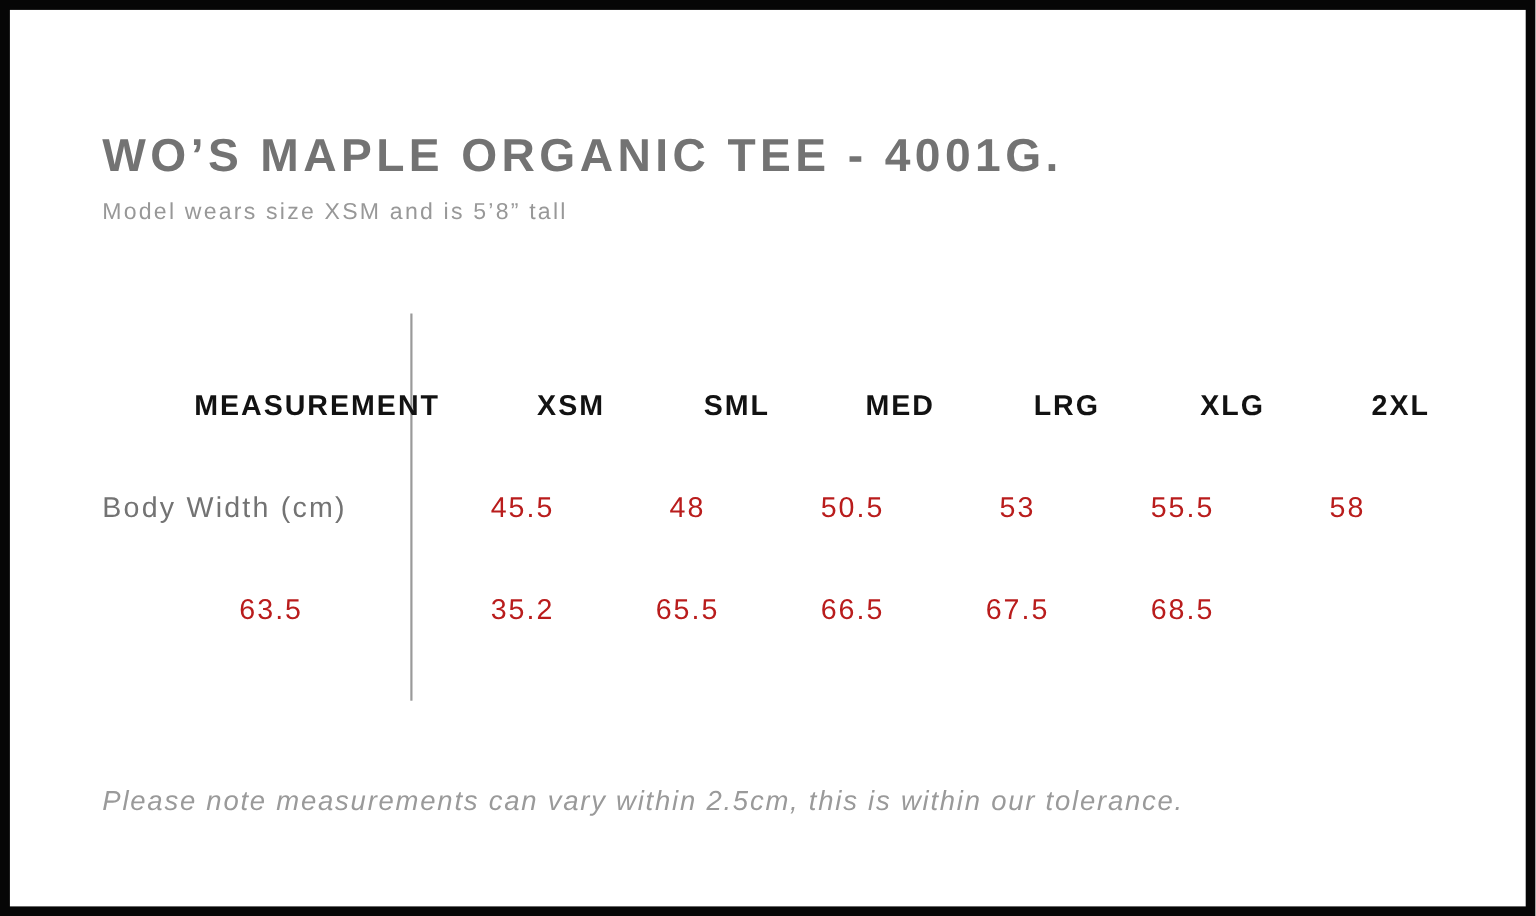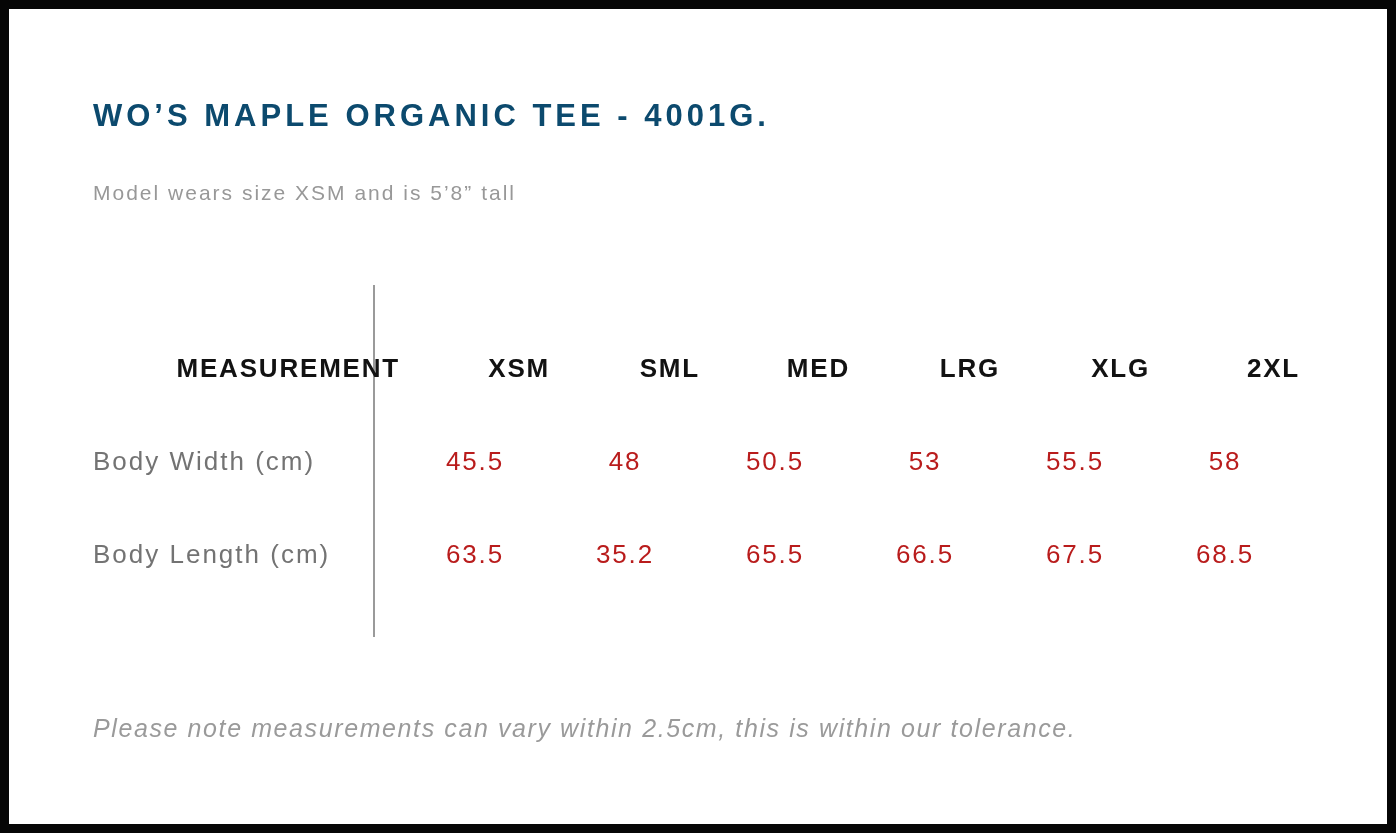--- a/index.html
+++ b/index.html
@@ -13,27 +13,27 @@
     height: 833px;
     box-sizing: border-box;
     border: 9px solid #060606;
     background: #ffffff;
     font-family: "Liberation Sans", "DejaVu Sans", sans-serif;
     overflow: hidden;
   }
   .title {
     position: absolute;
     left: 84px;
-    top: 90px;
+    top: 109px;
     margin: 0;
-    font-size: 31px;
+    font-size: 42px;
     line-height: 1.1;
     font-weight: 700;
     letter-spacing: 4px;
-    color: #0c4a6e;
+    color: #737373;
     white-space: nowrap;
   }
   .subtitle {
     position: absolute;
     left: 84px;
     top: 172px;
     margin: 0;
     font-size: 21px;
     letter-spacing: 2px;
     color: #989898;
@@ -111,21 +111,20 @@
     <div class="cell hdr">2XL</div>
 
     <div class="cell row-label label-col">Body Width (cm)</div>
     <div class="cell">45.5</div>
     <div class="cell">48</div>
     <div class="cell">50.5</div>
     <div class="cell">53</div>
     <div class="cell">55.5</div>
     <div class="cell">58</div>
 
-    <div class="cell row-label label-col">Body Length (cm)</div>
     <div class="cell">63.5</div>
     <div class="cell">35.2</div>
     <div class="cell">65.5</div>
     <div class="cell">66.5</div>
     <div class="cell">67.5</div>
     <div class="cell">68.5</div>
 
   </div>
 
   <p class="footnote">Please note measurements can vary within 2.5cm, this is within our tolerance.</p>

